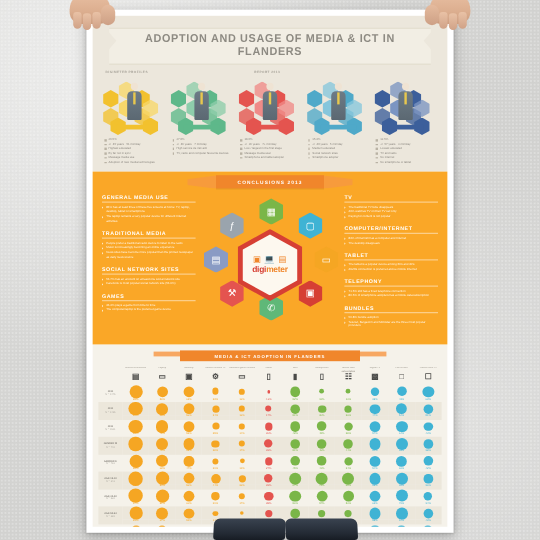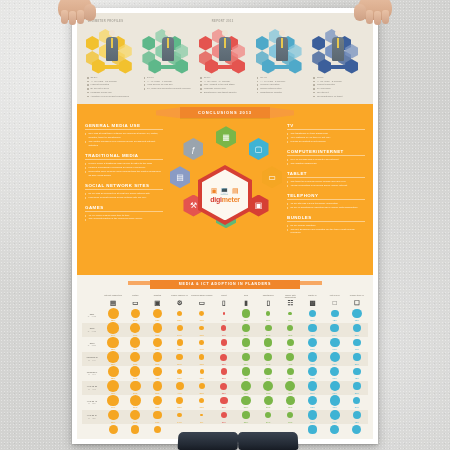--- a/index.html
+++ b/index.html
@@ -292,20 +292,25 @@
     <div class="fing f3"></div>
 </div>
 
 <div class="shoe" id="shoe-left"></div>
 <div class="shoe" id="shoe-right"></div>
 
 <div id="poster">
  <div class="sheet">
 
   <div id="header-block">
+    <div class="ribbon">
+      <div class="bar">
+        <div id="poster-title">ADOPTION AND USAGE OF MEDIA &amp; ICT IN FLANDERS</div>
+      </div>
+    </div>
     <div class="hdr-meta">
       <div class="tiny-label">DIGIMETER PROFILES</div>
       <div class="tiny-label">REPORT 2013</div>
       <div style="width:40px"></div>
     </div>
     <div id="profiles">
           <div class="profile">
             <div class="hexcluster">
               <div class="hx dk" style="left:0px;top:10px;background:#f2c12e"></div>
               <div class="hx lt" style="left:13px;top:3px;background:#f7d76a"></div>

